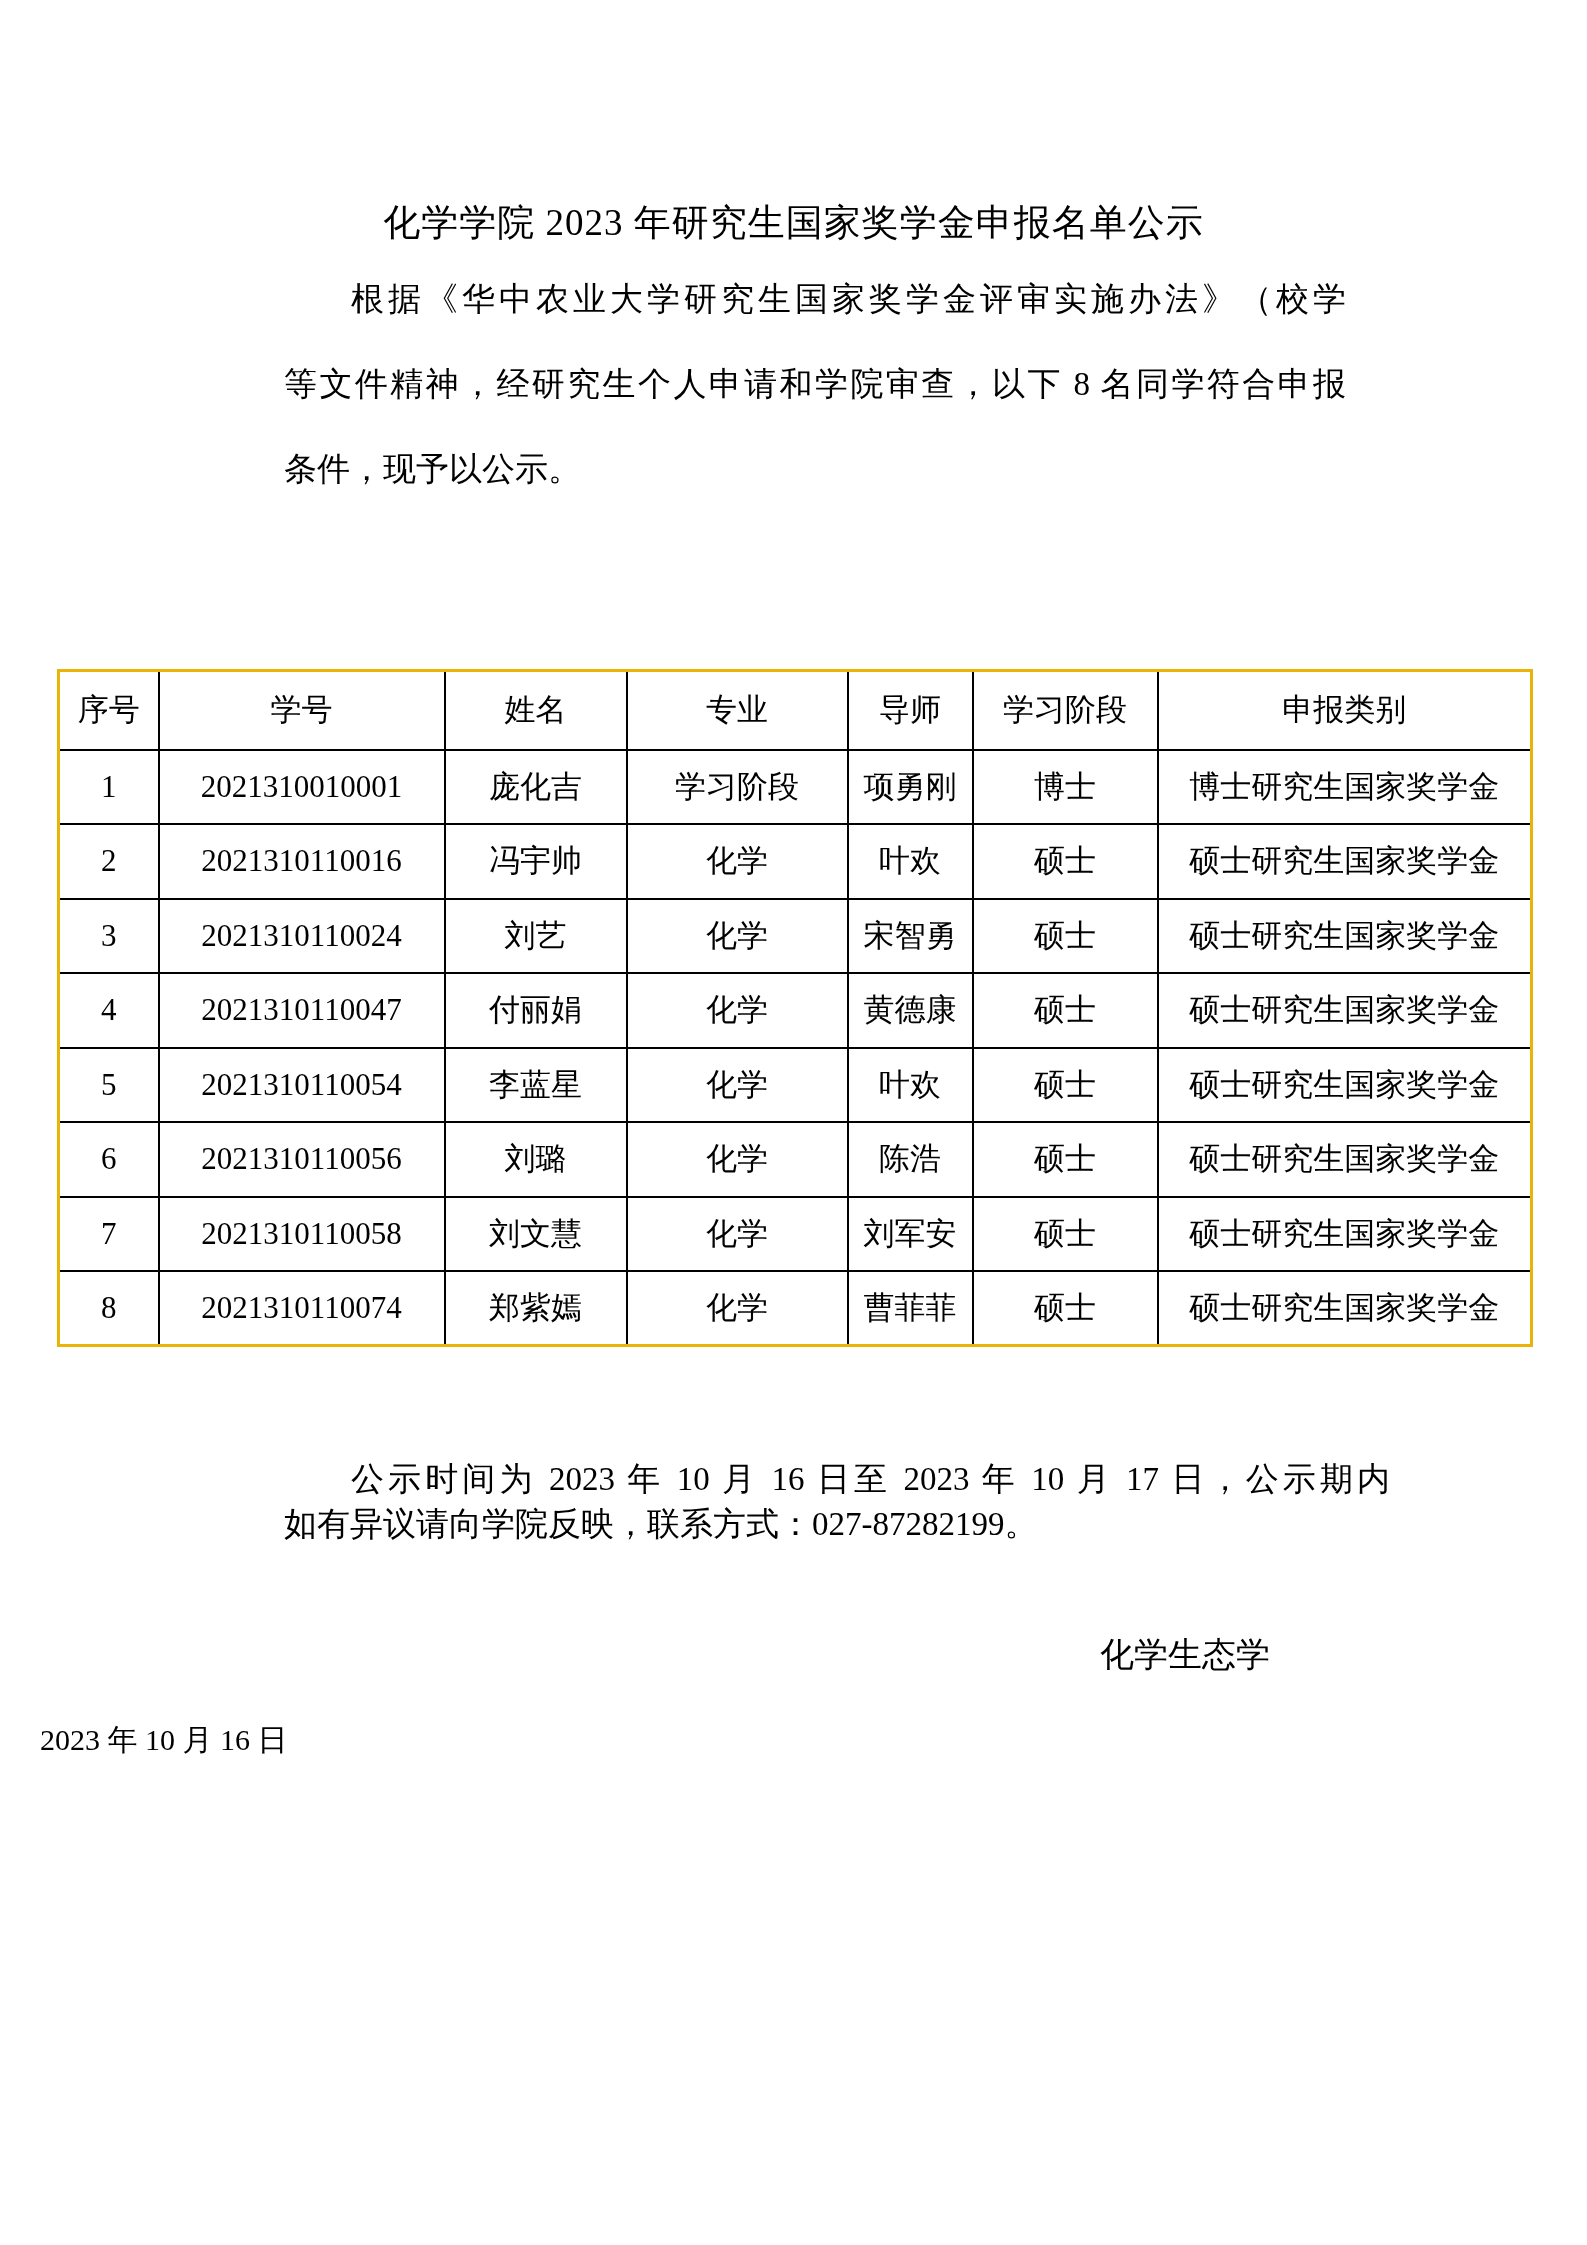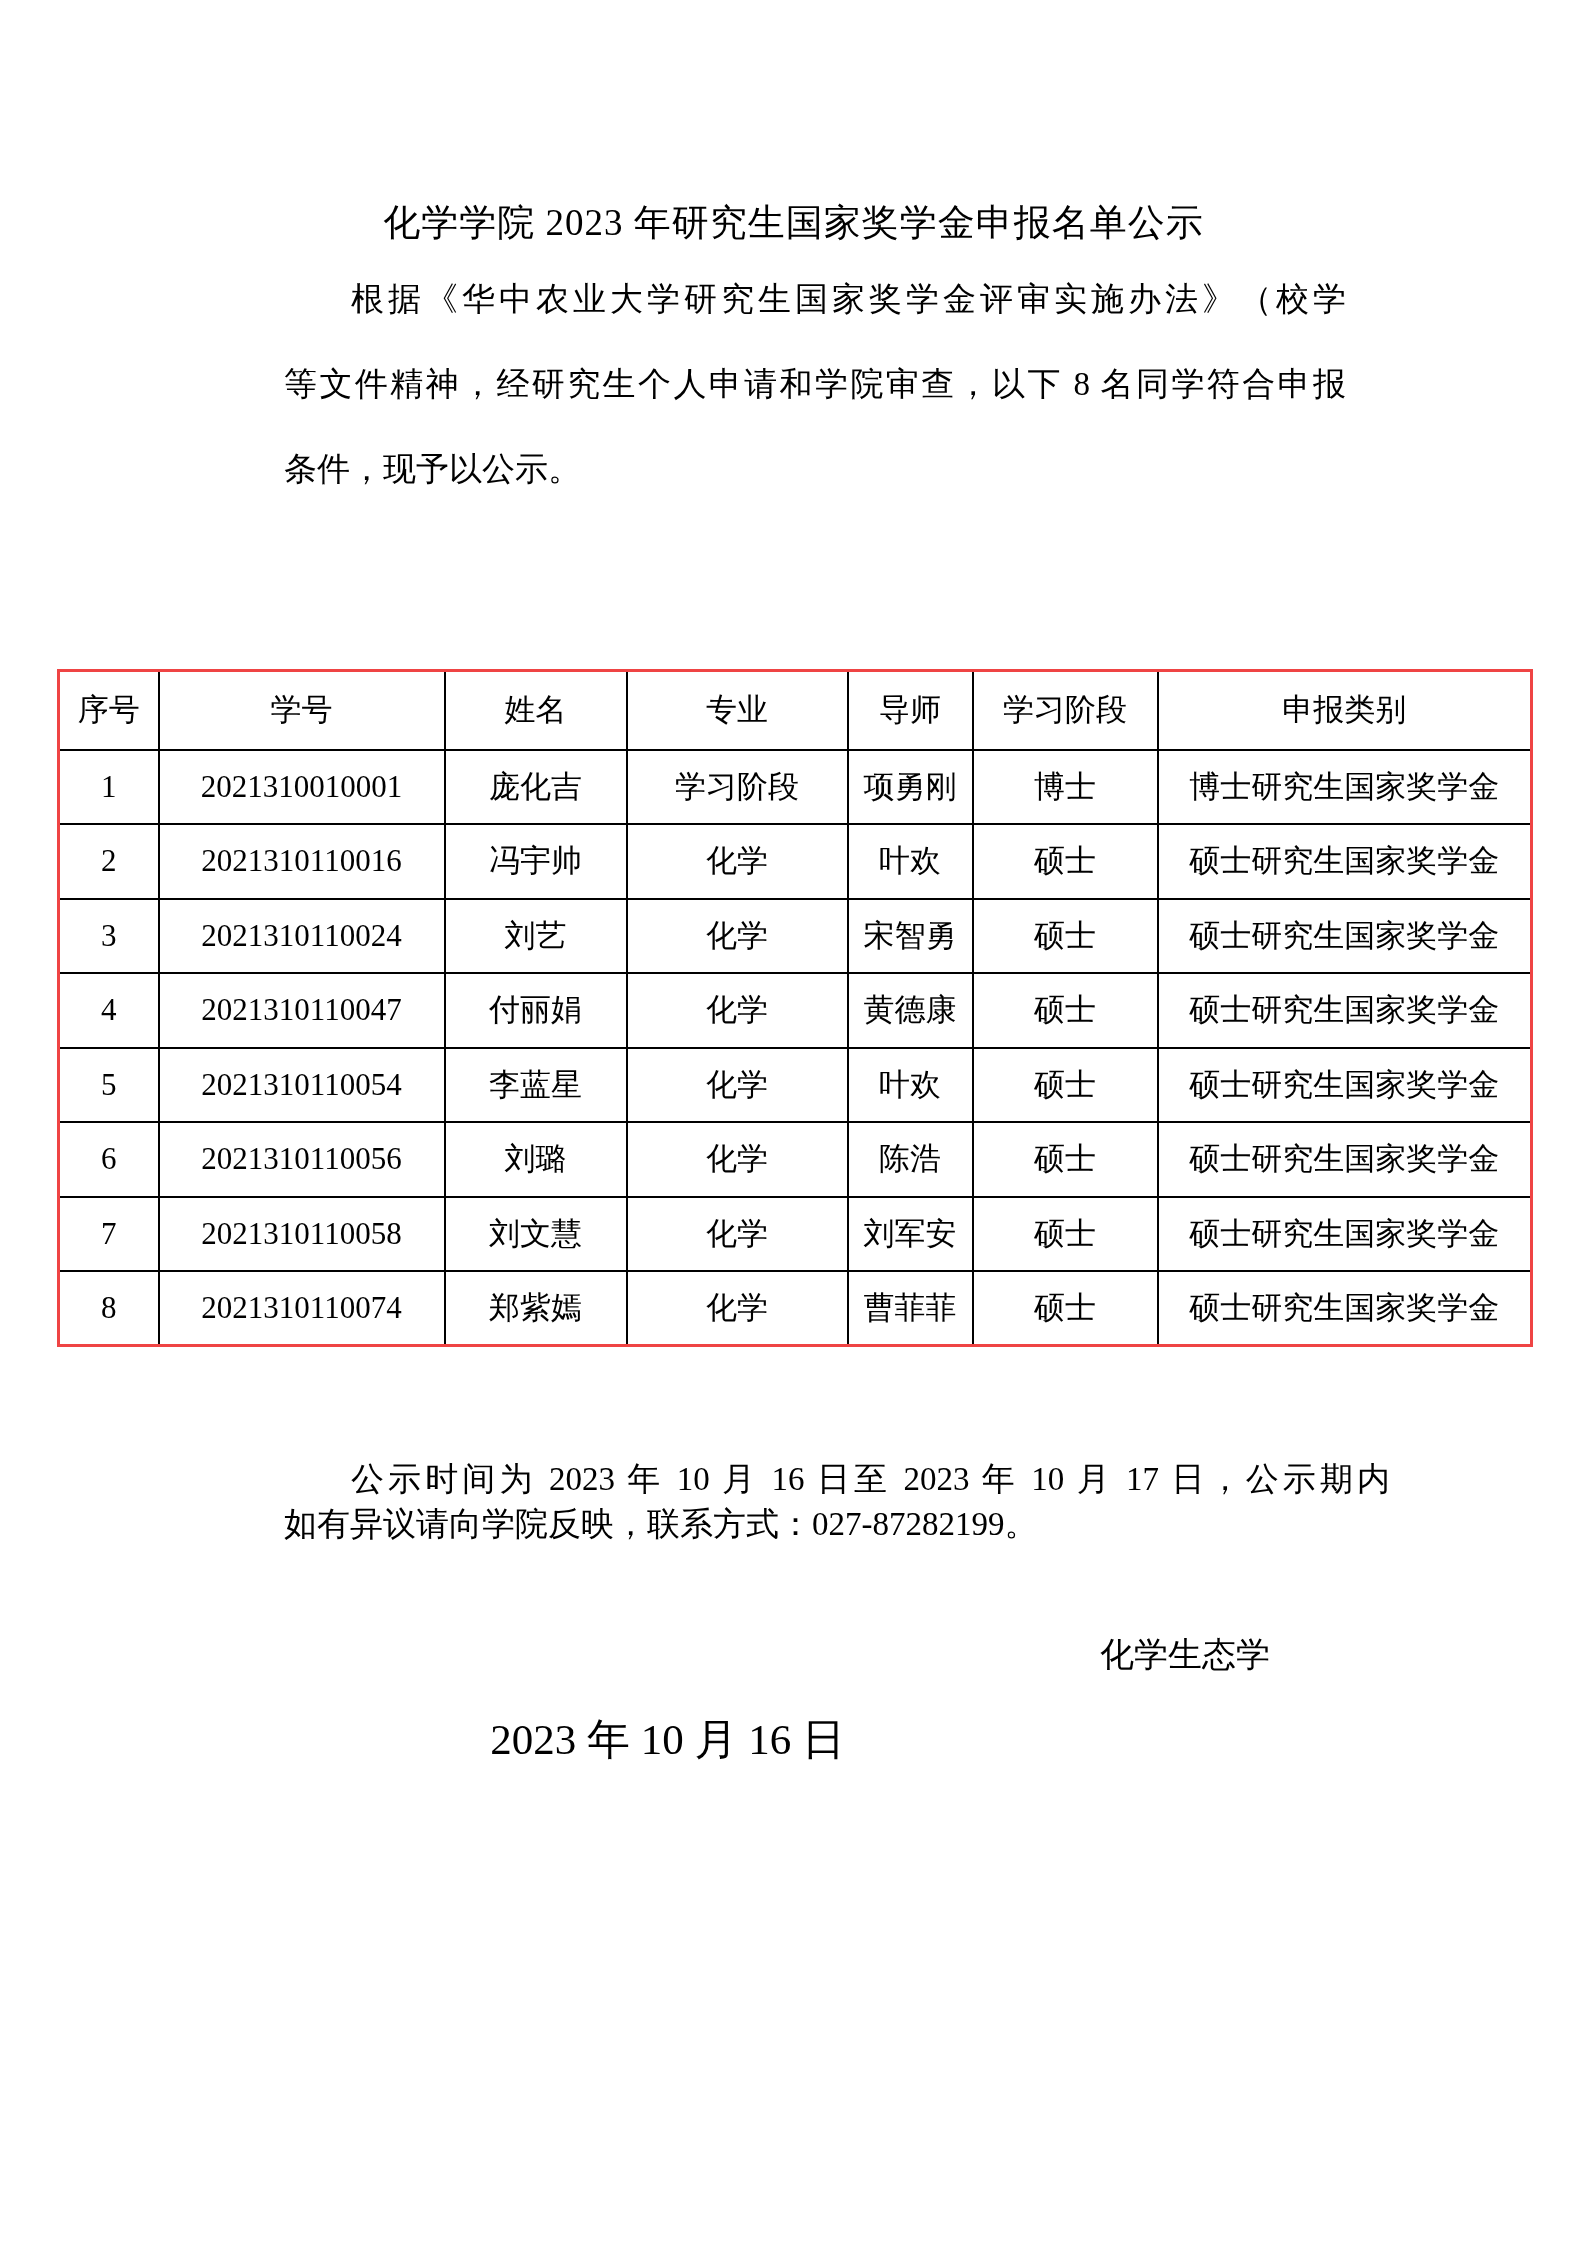--- a/index.html
+++ b/index.html
@@ -21,40 +21,40 @@
   .para { position:absolute; left:240px; top:257px; width:1106px; }
   .pline {
     font-size:33px; line-height:85px;margin-left:44px;
   }
   .fill { text-align:justify; text-align-last:justify; }
   .indent { text-indent:67px; }
   .apps {
     position:absolute; left:57px; top:669px;
     width:1473px;
     border-collapse:collapse; table-layout:fixed;
-    border:3px solid #ef4444;
+    border:3px solid #eab308;
   }
   .apps th, .apps td {
     border:2px solid #000;
     text-align:center; vertical-align:middle;
     font-size:31px; font-weight:normal;
     padding:0; overflow:hidden;
     font-family:"Liberation Serif","DejaVu Serif",serif;
   }
   .apps thead tr { height:79px; }
   .apps tbody tr { height:74.5px; }
   .notice1 { position:absolute; left:240px; top:1437px; width:1106px; }
   .notice2 { position:absolute; left:240px; top:1482px; width:1250px; }
   .sig {
     position:absolute; left:0; right:317px; top:1612px;
     text-align:right; font-size:34px; line-height:85px;
   }
   .sig-date {
     position:absolute; left:0; right:252px; top:1697px;
-    text-align:center; font-size:43px; line-height:85px;
+    text-align:left; font-size:30px; line-height:85px;padding-left:40px;
   }
 </style>
 </head>
 <body>
 
 <div class="page">
 
   <h1 class="title">化学学院 2023 年研究生国家奖学金申报名单公示</h1>
 
   <div class="para">

